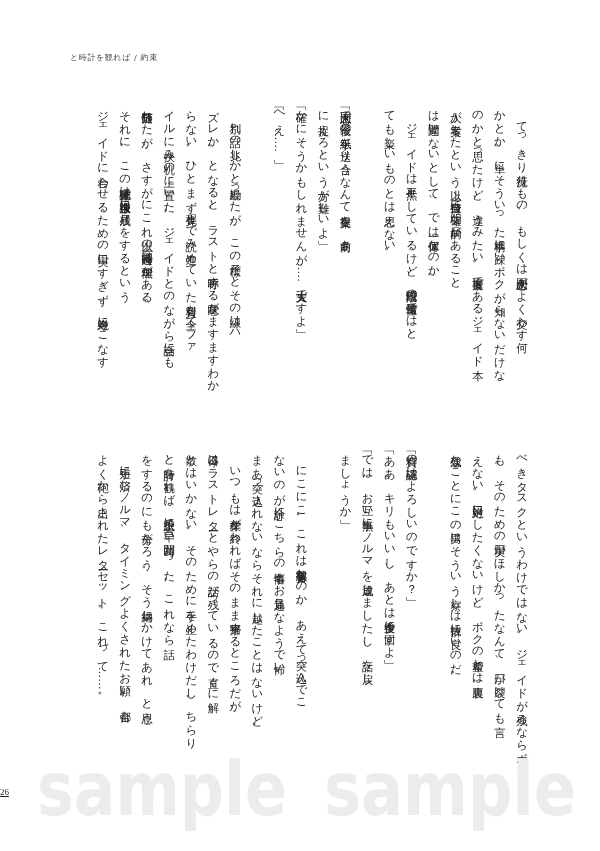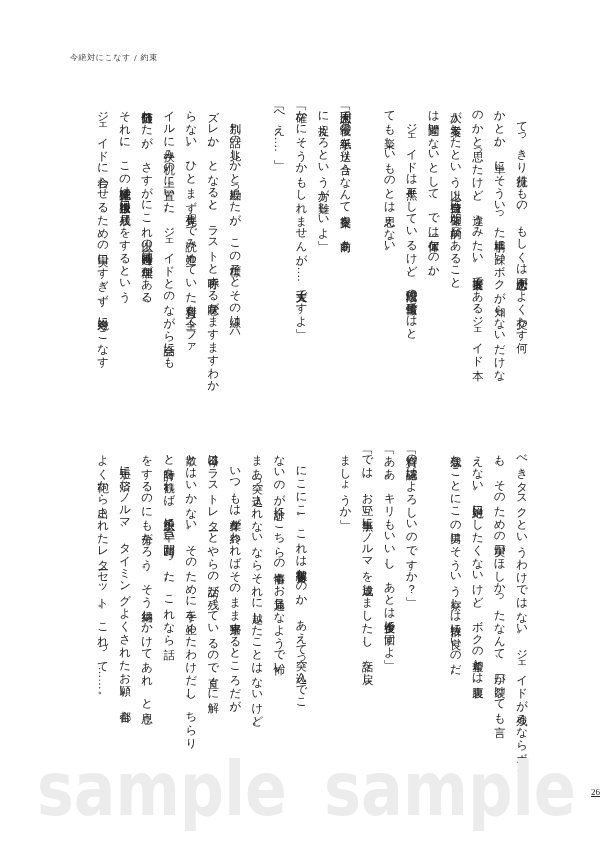--- a/index.html
+++ b/index.html
@@ -61,33 +61,33 @@
       font-family: "DejaVu Sans", sans-serif;
       font-weight: bold;
       font-size: 75px;
       fill: #ececec;
     }
     .page-number {
       position: absolute;
       left: 0;
       top: 787px;
       width: 600px;
-      text-align: right;
+      text-align: left;
       font-family: "Liberation Serif", serif;
       font-size: 9px;
       color: #222222;
       text-decoration: underline;
     }
   </style>
 </head>
 <body>
 
 <div class="page">
 
-  <div class="running-header">今絶対にこなす / 約束</div>
+  <div class="running-header">と時計を観れば / 約束</div>
 
   <div class="block top">
     <div class="col">　てっきり流行りもの、もしくは恋人同士がよく交わす何</div>
     <div class="col">かとか。単にそういった事柄に疎いボクが知らないだけな</div>
     <div class="col">のかと思ったけど、違うみたい。提案者であるジェイド本</div>
     <div class="col">人が考案したという以上、彼自身に明確な目的があること</div>
     <div class="col">は間違いないとして、では一体何なのか。</div>
     <div class="col">　ジェイドは平然としているけど、現段階の情報量ではと</div>
     <div class="col">ても楽しいものとは思えない。</div>
     <div class="col blank"></div>

